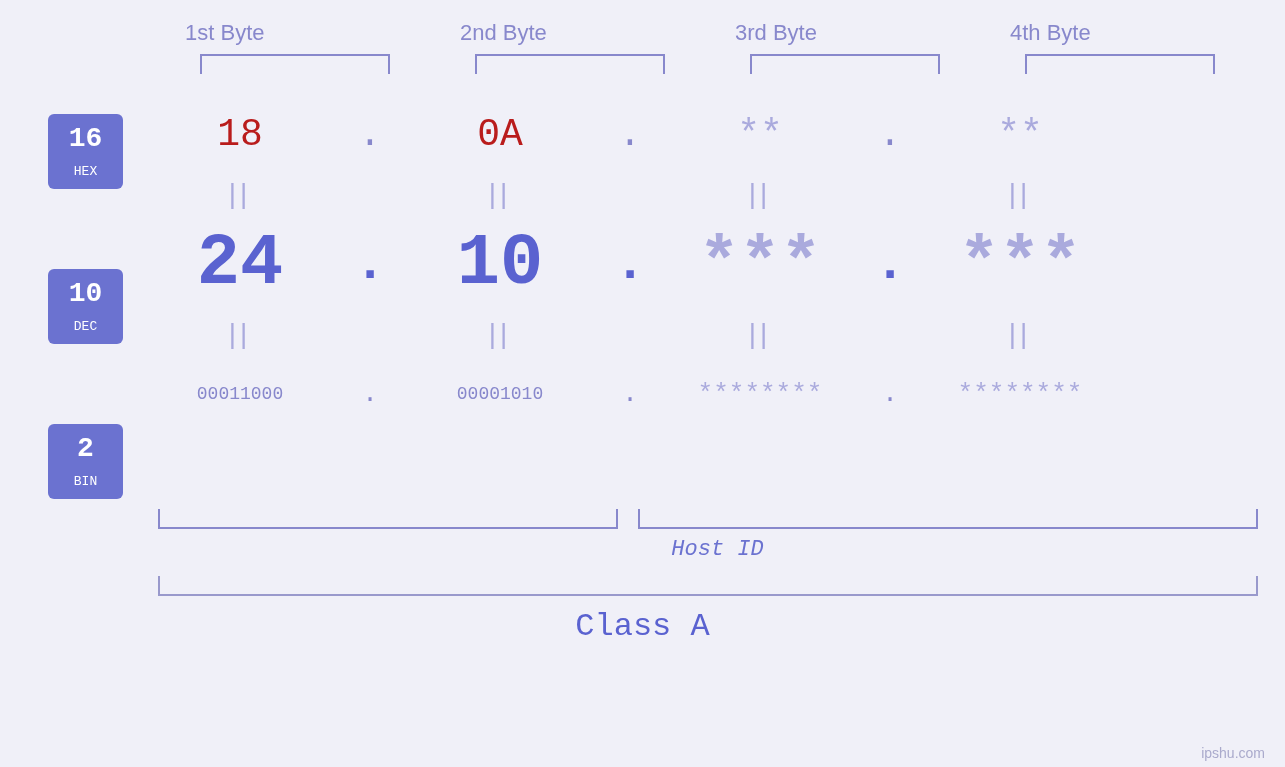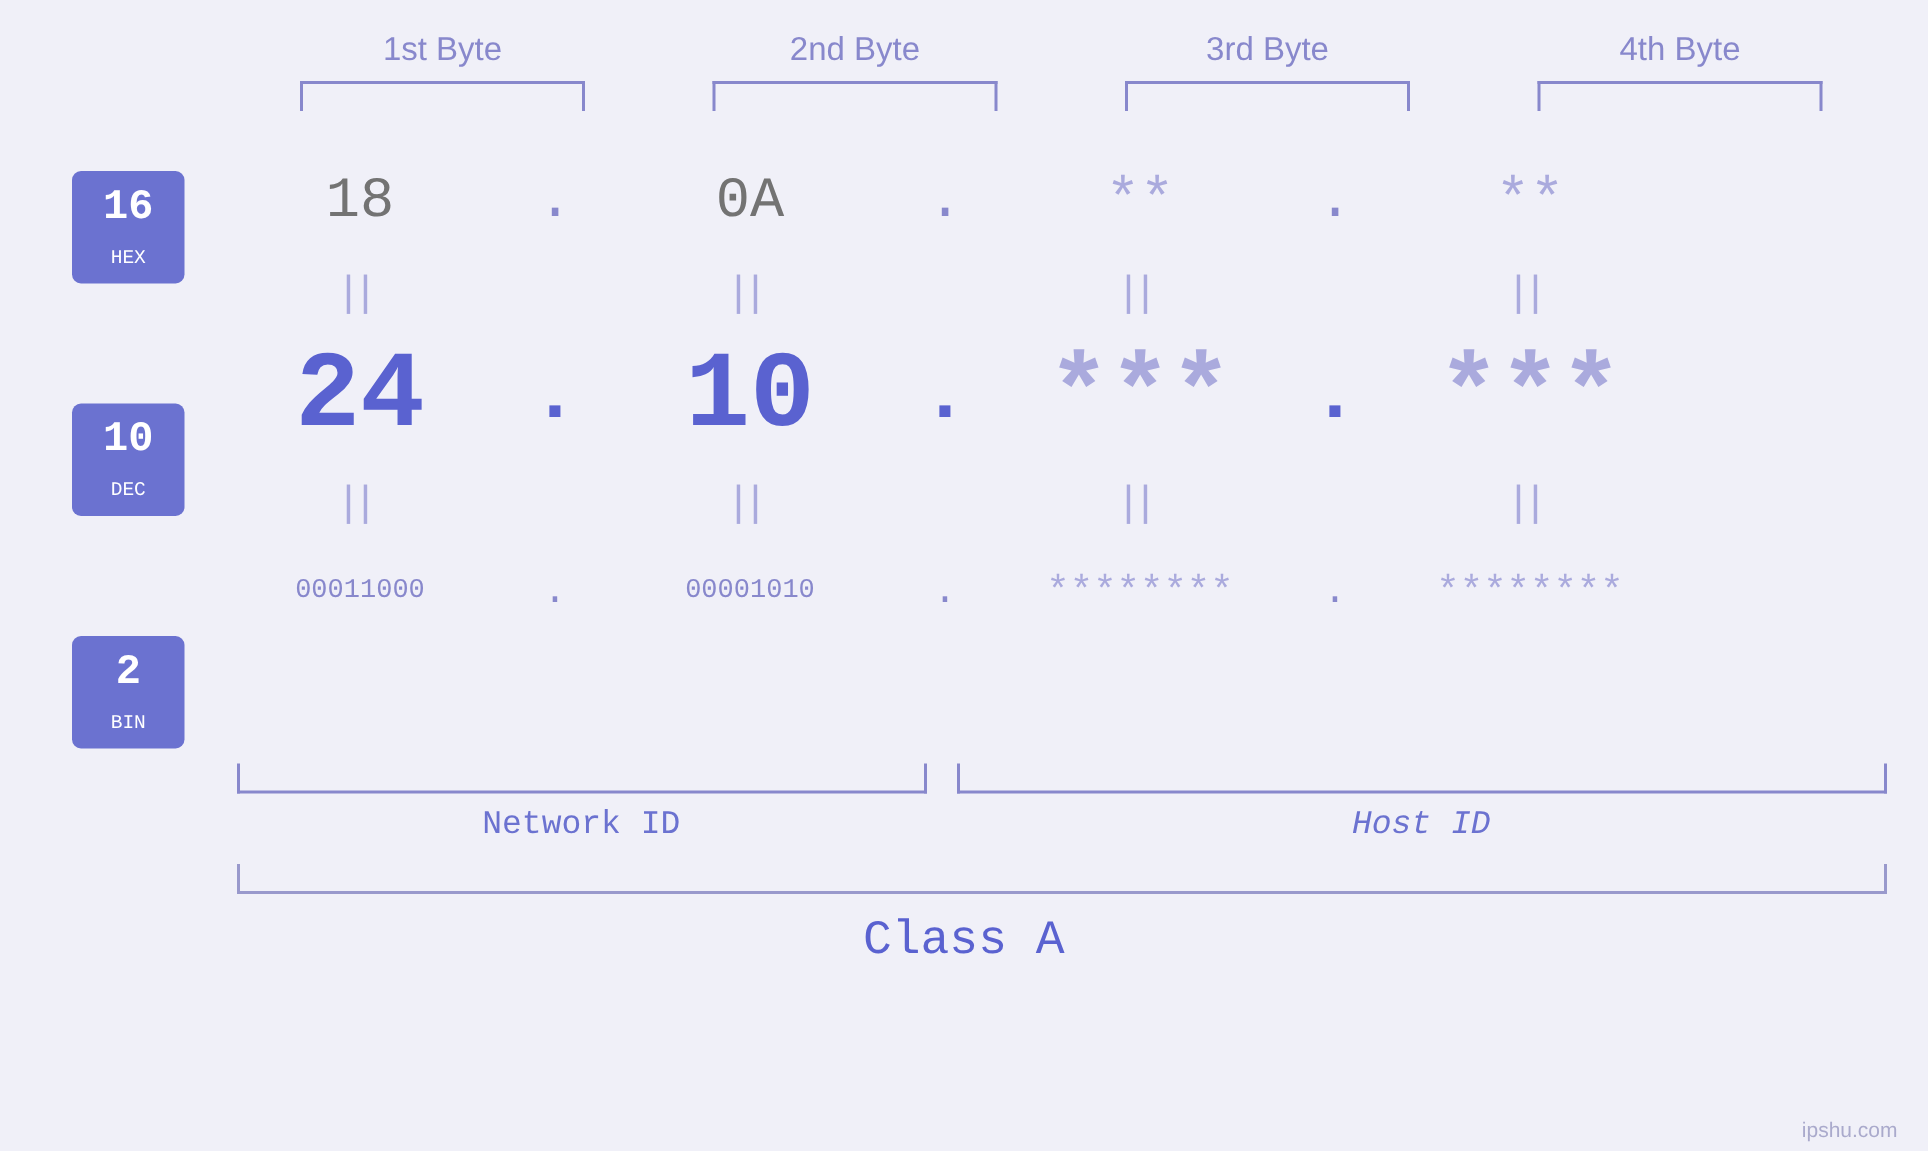--- a/index.html
+++ b/index.html
@@ -27,21 +27,21 @@
     .byte-headers {
       display: flex;
       width: 1100px;
       margin-left: 130px;
       justify-content: space-around;
       margin-bottom: 8px;
     }
 
     .byte-header {
       width: 220px;
-      text-align: center;
+      text-align: left;
       color: #8888cc;
       font-size: 22px;
       font-family: Arial, sans-serif;
     }
 
     
     .bracket-row {
       display: flex;
       width: 1100px;
       margin-left: 130px;
@@ -124,21 +124,21 @@
 
     .dot {
       width: 40px;
       text-align: center;
       color: #6b72d0;
     }
 
     
     .hex-val {
       font-size: 38px;
-      color: #737373;
+      color: #b91c1c;
     }
 
     .hex-dot {
       font-size: 38px;
       color: #8888cc;
     }
 
     .hex-asterisk {
       font-size: 38px;
       color: #aaaadd;
@@ -405,21 +405,20 @@
     </div>
   </div>
 
   <div class="bottom-section">
     <div class="bottom-brackets">
       <div class="bracket-network"></div>
       <div class="bracket-gap"></div>
       <div class="bracket-host"></div>
     </div>
     <div class="label-row">
-      <div class="label-network">Network ID</div>
       <div class="label-gap"></div>
       <div class="label-host">Host ID</div>
     </div>
   </div>
 
   <div class="full-bracket-row">
     <div class="full-bracket"></div>
   </div>
 
   <div class="class-label">Class A</div>

